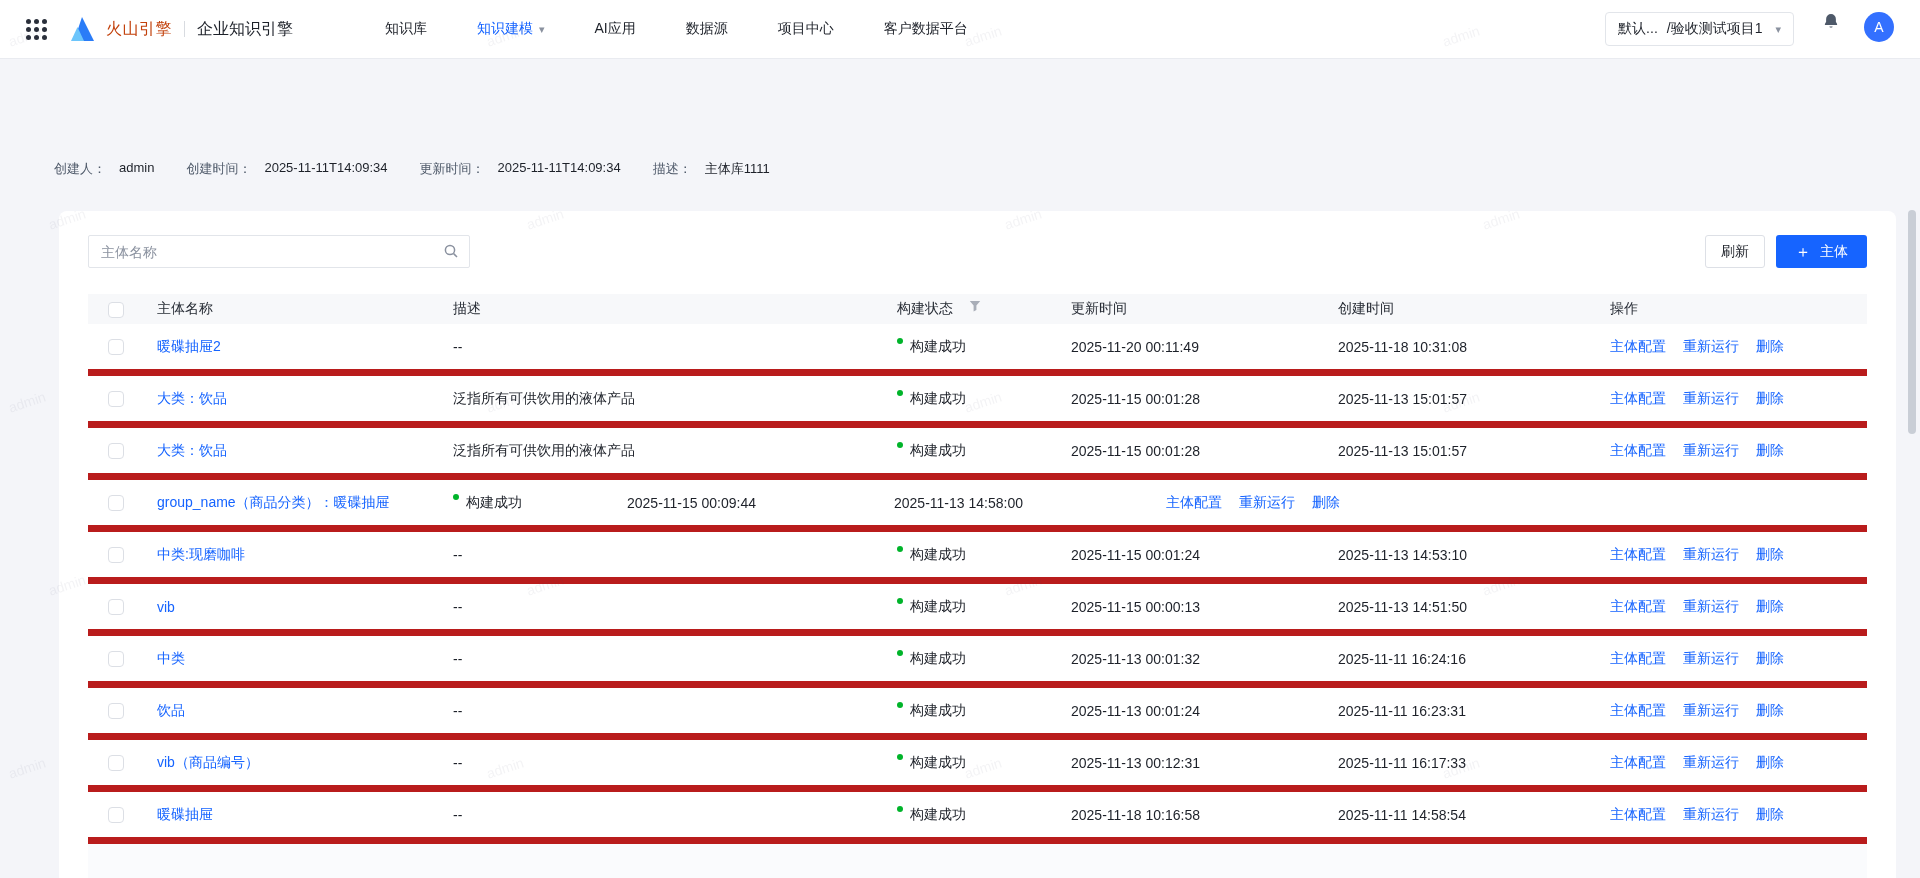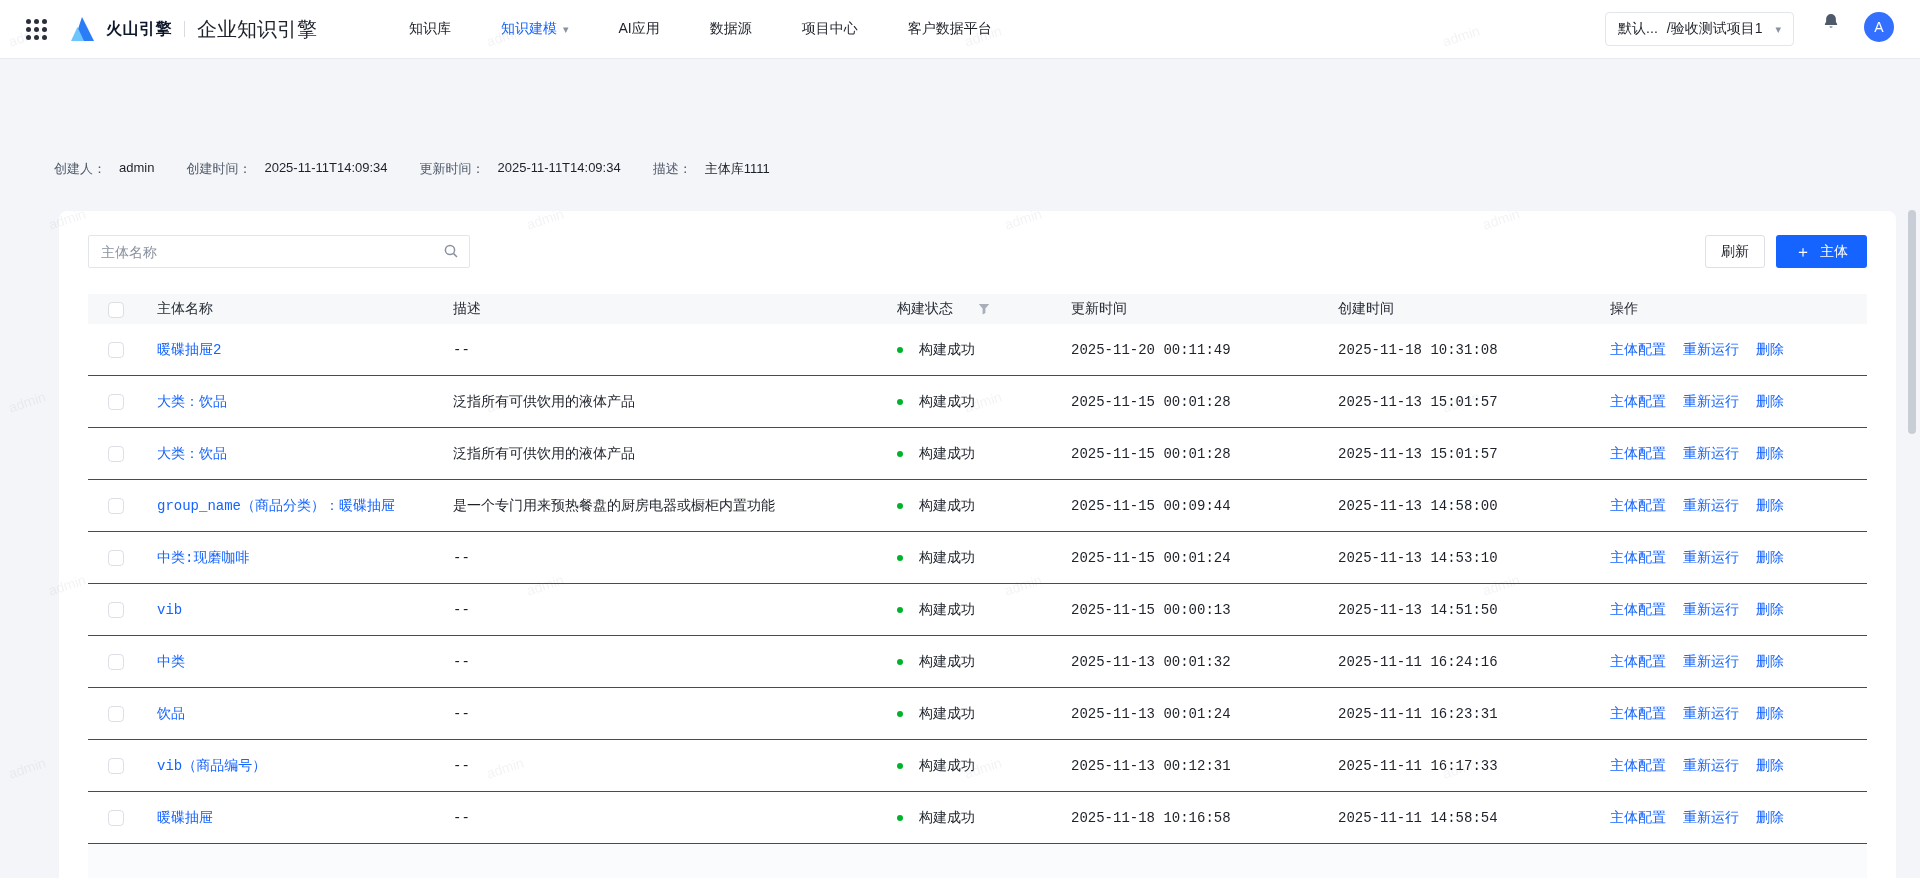--- a/index.html
+++ b/index.html
@@ -7,23 +7,23 @@
     font-family:"Liberation Sans", sans-serif; background:#f4f5f9; color:#1d2129; }
   .screen { position:relative; width:1920px; height:878px; overflow:hidden; }
 
   
   .topnav { position:absolute; top:0; left:0; right:0; height:59px; background:#fff;
     border-bottom:1px solid #e9ebf0; display:flex; align-items:center; padding:0 26px; z-index:5; }
   .grid-icon { display:grid; grid-template-columns:repeat(3,5px); grid-template-rows:repeat(3,5px);
     gap:3px; margin-right:22px; cursor:pointer; }
   .grid-icon i { width:5px; height:5px; border-radius:50%; background:#2a2f3a; }
   .logo { width:28px; height:26px; margin-right:9px; }
-  .brand { font-size:16px; font-weight:700; color:#0f172a; letter-spacing:.5px; }
+  .brand { font-size:16px; font-weight:400; color:#c2410c; letter-spacing:.5px; }
   .brand-divider { width:1px; height:16px; background:#d8dbe0; margin:0 12px; }
-  .product { font-size:20px; color:#1d2129; }
+  .product { font-size:16px; color:#1d2129; }
   .nav-items { display:flex; align-items:center; gap:50px; margin-left:92px; }
   .nav-item { font-size:14px; color:#1d2129; cursor:pointer; display:flex; align-items:center; gap:6px; white-space:nowrap; }
   .nav-item.active { color:#1664ff; }
   .nav-caret { font-size:11px; color:#8a919f; }
   .topnav-right { margin-left:auto; display:flex; align-items:flex-start; }
   .project-select { display:flex; align-items:center; border:1px solid #e2e5ea; border-radius:4px;
     height:34px; padding:0 12px; font-size:14px; color:#1d2129; cursor:pointer; gap:9px; }
   .project-select .caret { font-size:11px; color:#8a919f; margin-left:4px; }
   .bell-btn { margin:0 24px 0 28px; cursor:pointer; display:flex; }
   .avatar { width:30px; height:30px; border-radius:50%; background:#3370ff; color:#fff;
@@ -58,26 +58,26 @@
   .refresh-btn { background:#fff; border:1px solid #dde0e6; border-radius:3px; height:33px;
     padding:0 15px; font-size:14px; color:#1d2129; cursor:pointer; font-family:inherit; }
   .add-btn { background:#1664ff; border:none; border-radius:3px; height:33px; margin-left:11px;
     padding:0 19px; font-size:14px; color:#fff; cursor:pointer; display:flex; align-items:center;
     gap:9px; font-family:inherit; }
   .add-btn .plus { font-size:16px; line-height:1; }
 
   
   .table { margin-top:26px; font-size:14px; }
   .thead { display:flex; align-items:center; height:30px; background:#f7f8fa; color:#272c35; }
-  .trow { display:flex; align-items:center; height:52px; border-bottom:1px solid #b91c1c;font-family:Liberation Mono, monospace; }
+  .trow { display:flex; align-items:center; height:52px; border-bottom:7px solid #b91c1c; }
   .cell { flex:0 0 auto; overflow:hidden; white-space:nowrap; }
   .c-check { flex-basis:69px; padding-left:20px; }
   .c-name { flex-basis:296px; }
   .c-desc { flex-basis:444px; }
-  .c-status { flex-basis:174px; display:flex; align-items:center; gap:16px; }
+  .c-status { flex-basis:174px; display:flex; gap:7px; }
   .c-updated { flex-basis:267px; }
   .c-created { flex-basis:272px; }
   .c-actions { flex:1 1 auto; display:flex; gap:17px; }
   .checkbox { display:inline-block; width:16px; height:16px; border:1px solid #dcdfe5;
     border-radius:4px; background:#fff; cursor:pointer; vertical-align:middle; }
   .link { color:#1664ff; text-decoration:none; cursor:pointer; }
   .status-dot { width:6px; height:6px; border-radius:50%; background:#00b42a; }
   .filter-icon { margin-left:9px; cursor:pointer; display:inline-flex; vertical-align:-1px; }
   .partial-row { height:60px; background:#fafbfd; }
 
@@ -263,21 +263,20 @@
     <div class="cell c-actions">
       <a class="link act-0">主体配置</a>
       <a class="link act-1">重新运行</a>
       <a class="link act-2">删除</a>
     </div>
   </div>
 
   <div class="trow">
     <div class="cell c-check"><span class="checkbox"></span></div>
     <div class="cell c-name"><a class="link row-name">group_name（商品分类）：暖碟抽屉</a></div>
-    <div class="cell c-desc row-desc">是一个专门用来预热餐盘的厨房电器或橱柜内置功能</div>
     <div class="cell c-status">
       <span class="status-dot"></span>
       <span class="row-status">构建成功</span>
     </div>
     <div class="cell c-updated row-updated">2025-11-15 00:09:44</div>
     <div class="cell c-created row-created">2025-11-13 14:58:00</div>
     <div class="cell c-actions">
       <a class="link act-0">主体配置</a>
       <a class="link act-1">重新运行</a>
       <a class="link act-2">删除</a>

